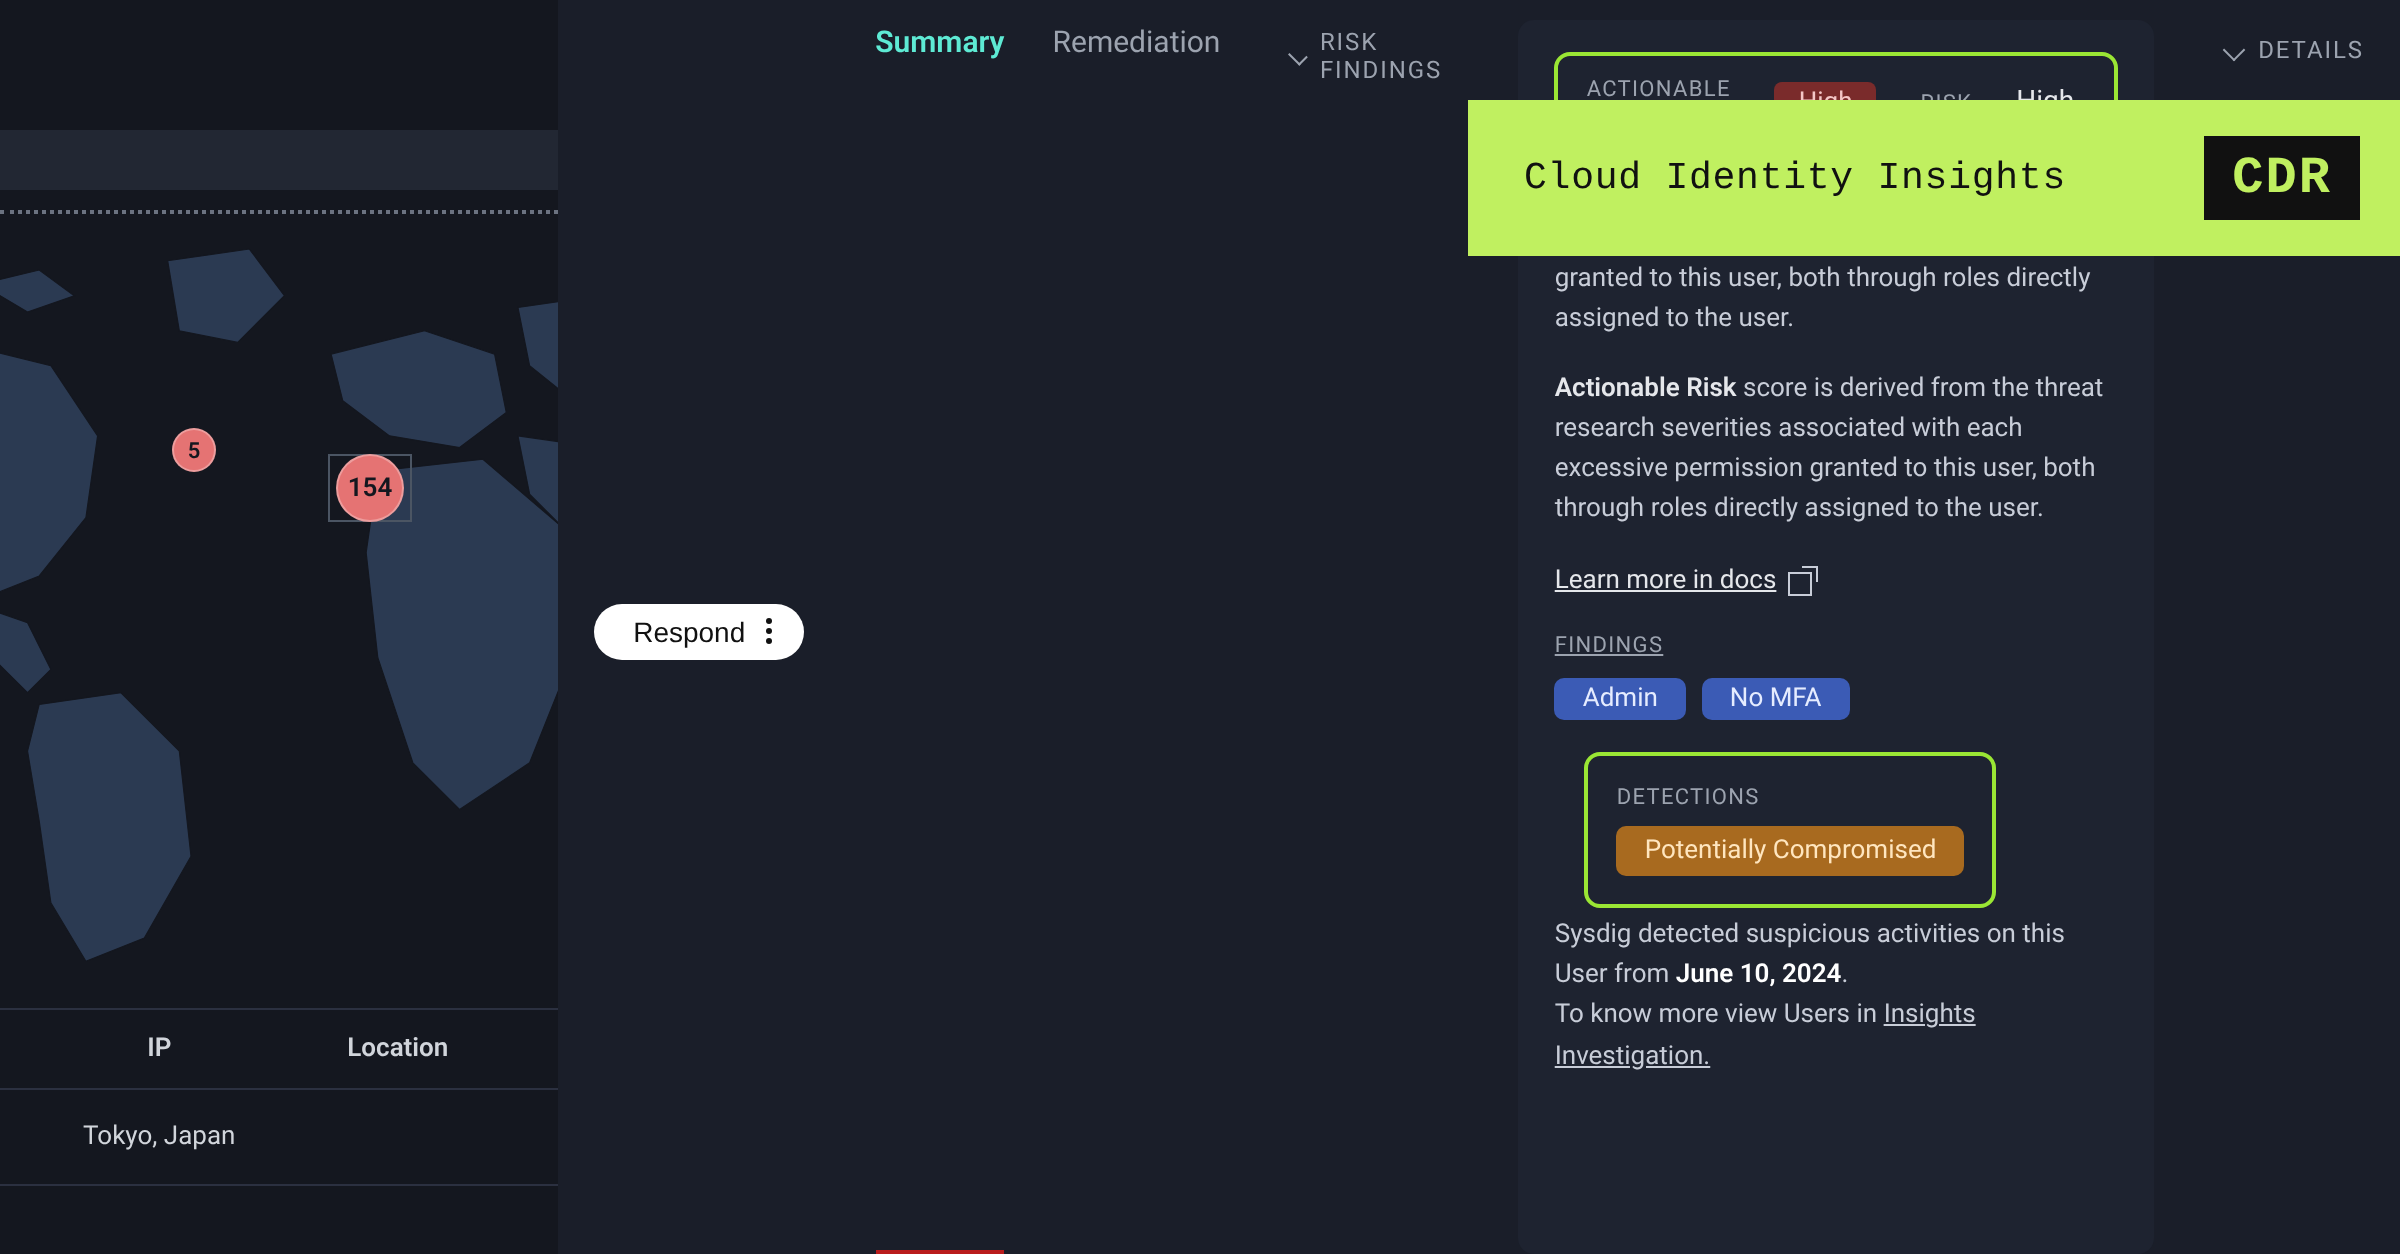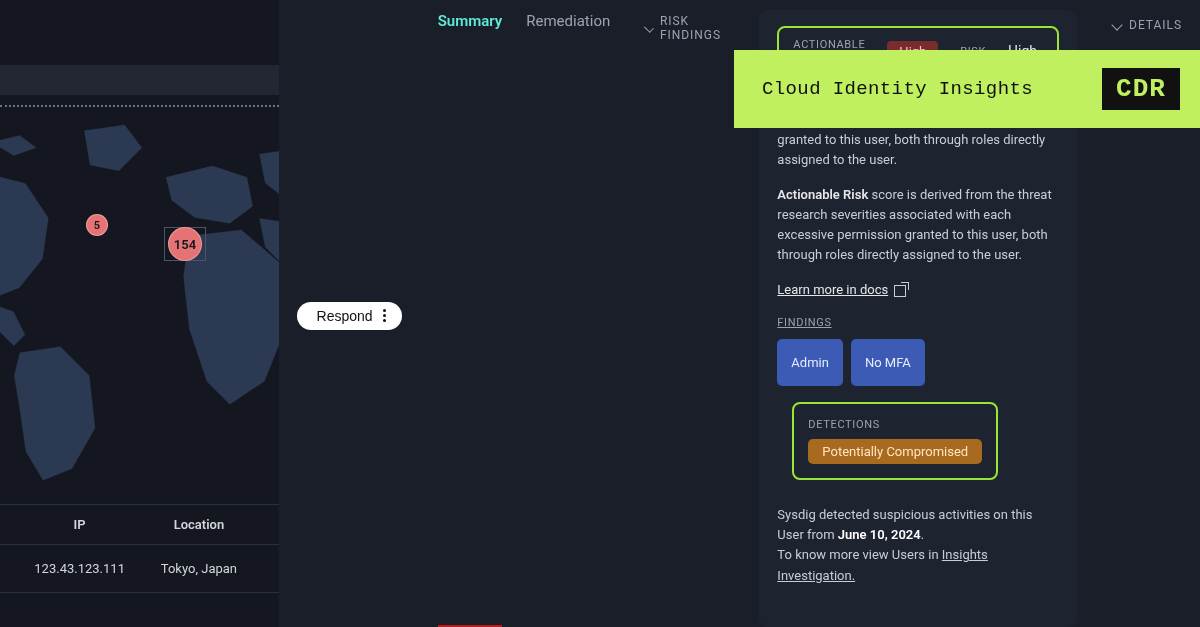--- a/index.html
+++ b/index.html
@@ -53,26 +53,26 @@
 .risk-val { color: #e5e7eb; font-size: 14px; }
 
 .risk-desc { font-size: 13px; line-height: 1.55; color: #c8cdd8; margin-bottom: 14px; }
 .risk-desc b { color: #e5e7eb; font-weight: 600; }
 .learn-link { font-size: 13px; color: #e5e7eb; text-decoration: underline; display: inline-flex; align-items: flex-end; gap: 6px; cursor: pointer; }
 .ext-icon { width: 12px; height: 12px; border: 1.5px solid #c8cdd8; position: relative; display: inline-block; }
 .ext-icon::after { content: ''; position: absolute; top: -4px; right: -4px; width: 7px; height: 7px; border-top: 1.5px solid #c8cdd8; border-right: 1.5px solid #c8cdd8; }
 
 .subhead { font-size: 11px; letter-spacing: 0.06em; color: #9ca3af; margin: 18px 0 10px 0; text-decoration: underline; }
 .chips { display: flex; gap: 8px; }
-.chip-blue { background: #3b5bb5; color: #e5ecff; padding: 16px 14px; border-radius: 5px; font-size: 13px; }
+.chip-blue { background: #3b5bb5; color: #e5ecff; padding: 3px 14px; border-radius: 5px; font-size: 13px; }
 
 .detections-box { border: 2px solid #9ae634; border-radius: 8px; padding: 14px 14px 14px 14px; margin-top: 16px; display: inline-block; min-width: 190px; margin-left: 15px; }
 .chip-orange { background: #a86a1f; color: #ffe6bf; padding: 5px 14px; border-radius: 5px; font-size: 13px; display: inline-block; margin-top: 8px; }
 
-.detection-note { font-size: 13px; color: #c8cdd8; line-height: 1.55; margin-top: 25px; }
+.detection-note { font-size: 13px; color: #c8cdd8; line-height: 1.55; margin-top: 4px; }
 .detection-note b { color: #fff; font-weight: 600; }
 .inline-link { text-decoration: underline; cursor: pointer; }
 
 
 .banner { position: absolute; top: 50px; right: 0; width: 466px; height: 78px; background: #c0f060; display: flex; align-items: center; justify-content: space-between; padding: 0 20px 0 28px; z-index: 10; }
 .banner-title { font-family: "Courier New", monospace; font-size: 19px; color: #111; letter-spacing: 0.02em; }
 .banner-badge { font-family: "Courier New", monospace; font-size: 26px; font-weight: 700; background: #111; color: #c0f060; padding: 6px 14px; letter-spacing: 0.04em; }
 </style>
 </head>
 <body>
@@ -119,21 +119,20 @@
       <span>154</span>
     </div>
   </div>
 
   <div class="ip-table">
     <div class="ip-header">
       <div class="col-ip">IP</div>
       <div class="col-loc">Location</div>
     </div>
     <div class="ip-row">
-      <div class="col-ip">123.43.123.111</div>
       <div class="col-loc">Tokyo, Japan</div>
     </div>
     <div style="height:34px;"></div>
   </div>
 </div>
 
 <div class="right-panel">
   <div class="respond-row">
     <button class="respond-btn">
       <span>Respond</span>

